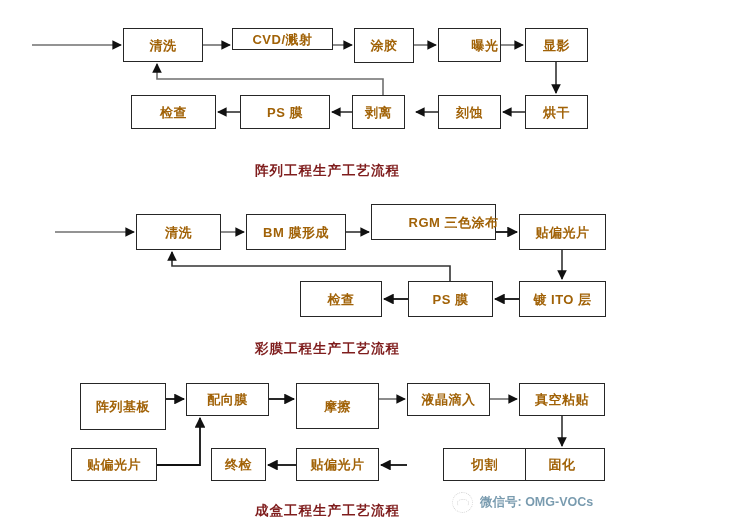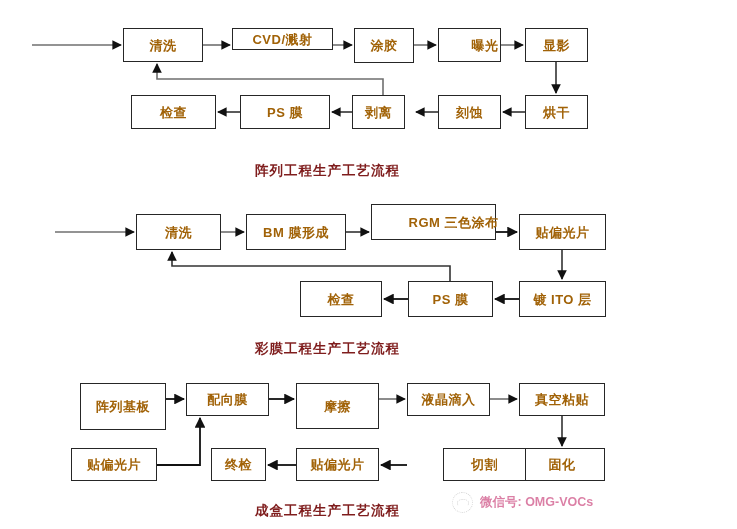--- a/index.html
+++ b/index.html
@@ -51,21 +51,21 @@
     text-align: left;
   }
   .watermark {
     position: absolute;
     display: flex;
     align-items: center;
     gap: 7px;
     opacity: 0.55;
     font-size: 12.5px;
     font-weight: 700;
-    color: #be185d;
+    color: #0c4a6e;
     white-space: nowrap;
   }
   .wm-badge {
     width: 19px;
     height: 19px;
     border-radius: 50%;
     border: 1.5px dotted #b0b0b0;
     display: block;
     position: relative;
     flex: none;

